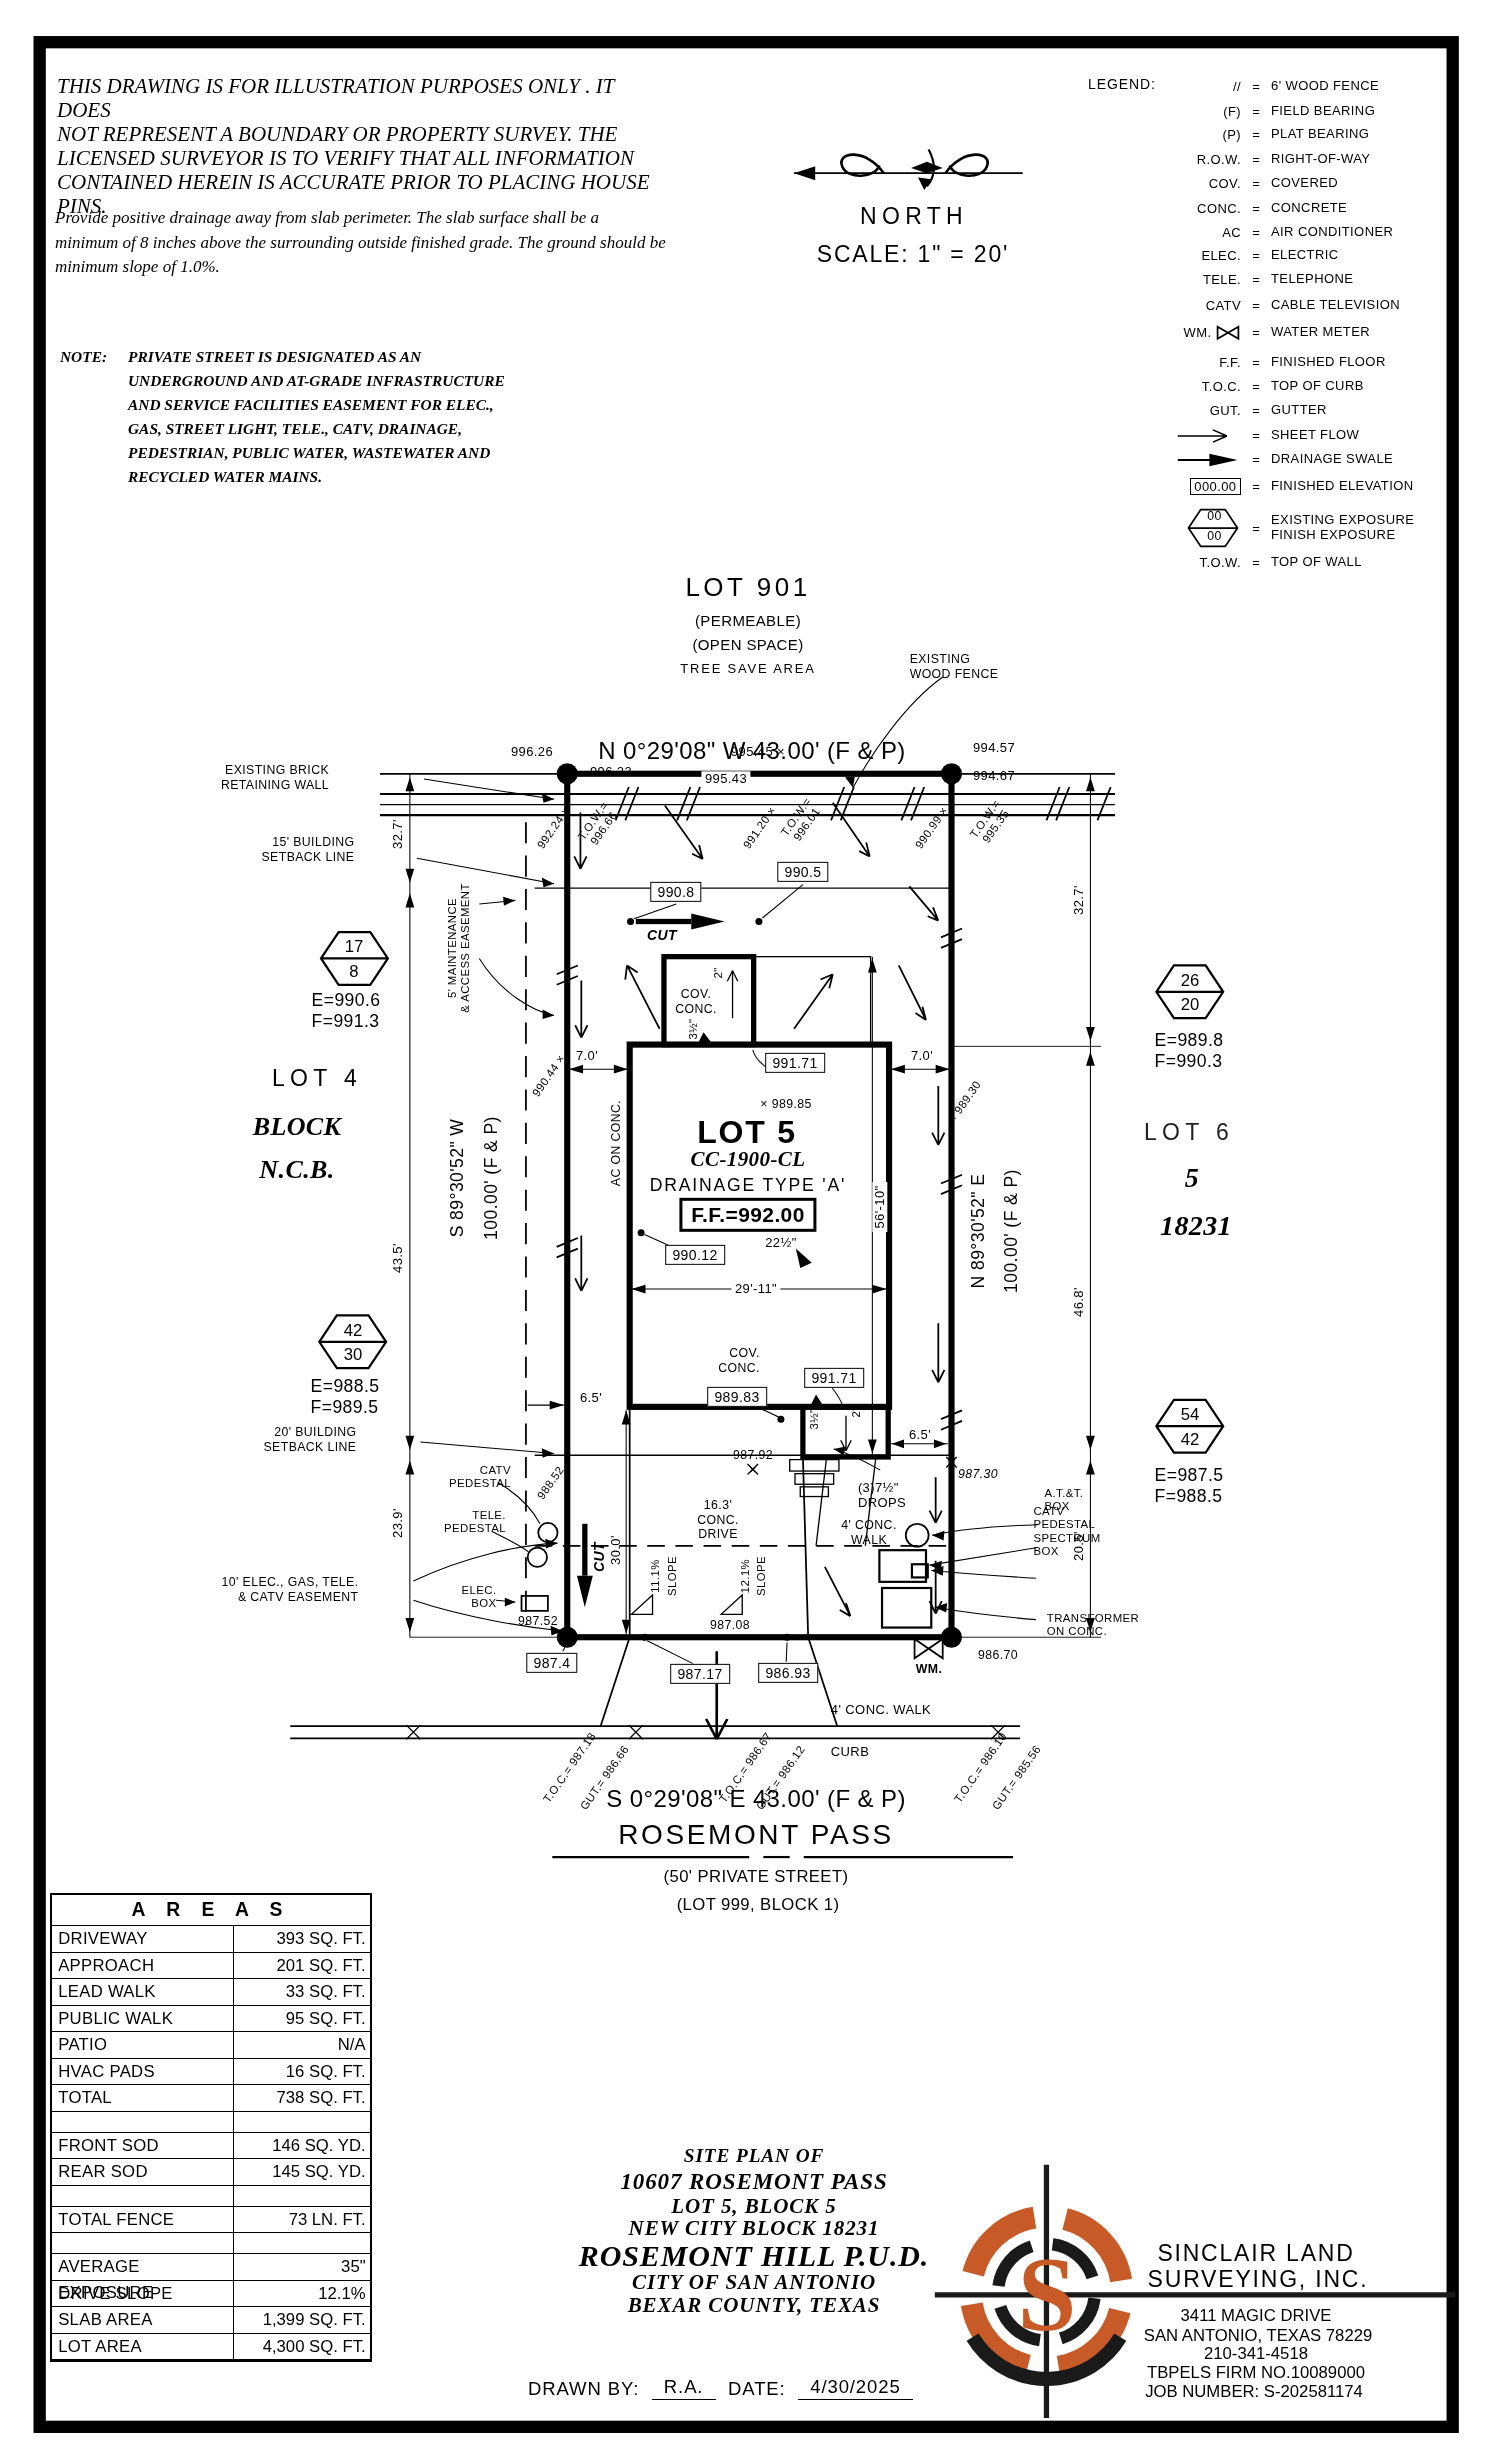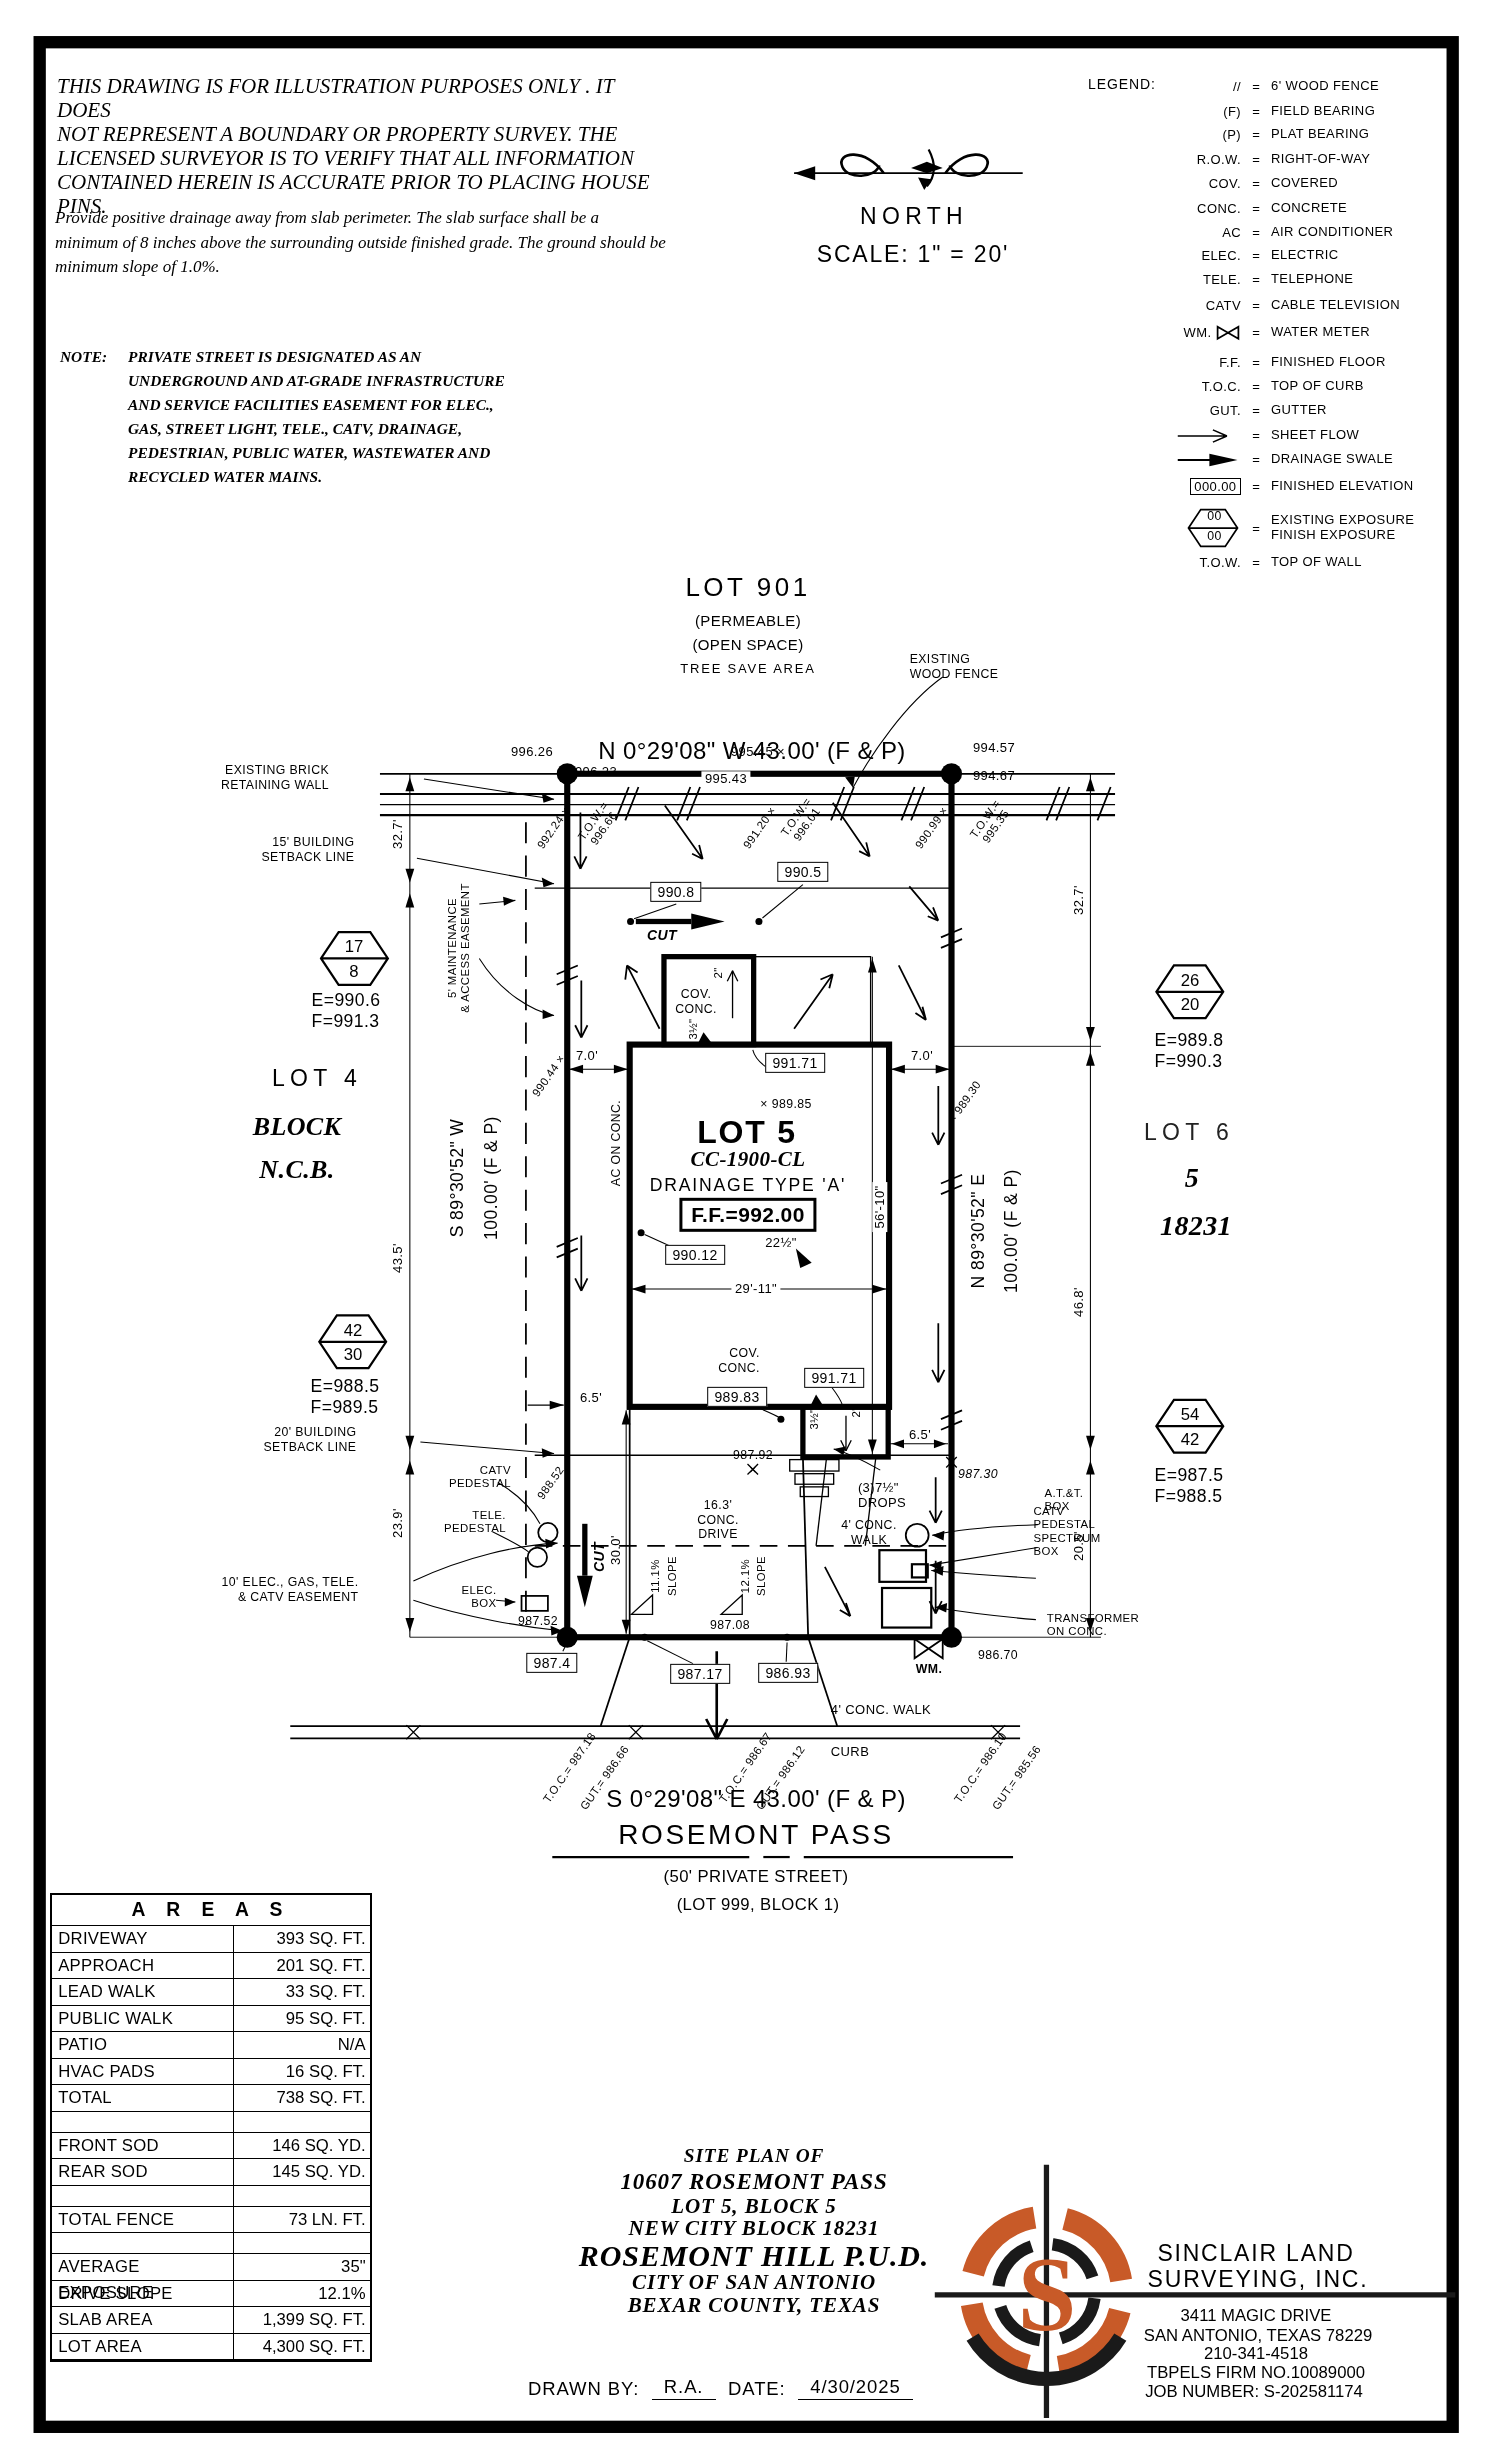--- a/index.html
+++ b/index.html
@@ -456,21 +456,21 @@
 <div class="lbl s17" style="left:748px;top:621px;">(PERMEABLE)</div>
 <div class="lbl s17" style="left:748px;top:645px;">(OPEN SPACE)</div>
 <div class="lbl sp2" style="left:748px;top:669px;">TREE SAVE AREA</div>
 <div class="lbl s14 la" style="left:954px;top:666px;">EXISTING
 WOOD FENCE</div>
 <div class="lbl s27" style="left:752px;top:751px;">N 0°29'08" W 43.00' (F &amp; P)</div>
 
 <div class="lbl" style="left:532px;top:752px;">996.26</div>
 <div class="lbl" style="left:758px;top:752px;">995.45 ×</div>
 <div class="lbl" style="left:994px;top:748px;">994.57</div>
-<div class="lbl" style="left:596px;top:772px;">996.23</div>
+<div class="lbl" style="left:611px;top:772px;">996.23</div>
 <div class="lbl wbg" style="left:726px;top:779px;">995.43</div>
 <div class="lbl" style="left:994px;top:776px;">994.67</div>
 
 <div class="lbl s14 ra" style="left:275px;top:777px;">EXISTING BRICK
 RETAINING WALL</div>
 <div class="lbl s14 ra" style="left:308px;top:849px;">15' BUILDING
 SETBACK LINE</div>
 
 <div class="lbl s13 r55" style="left:554px;top:828px;">992.24 ×</div>
 <div class="lbl s13 r55" style="left:599px;top:825px;">T.O.W.=

